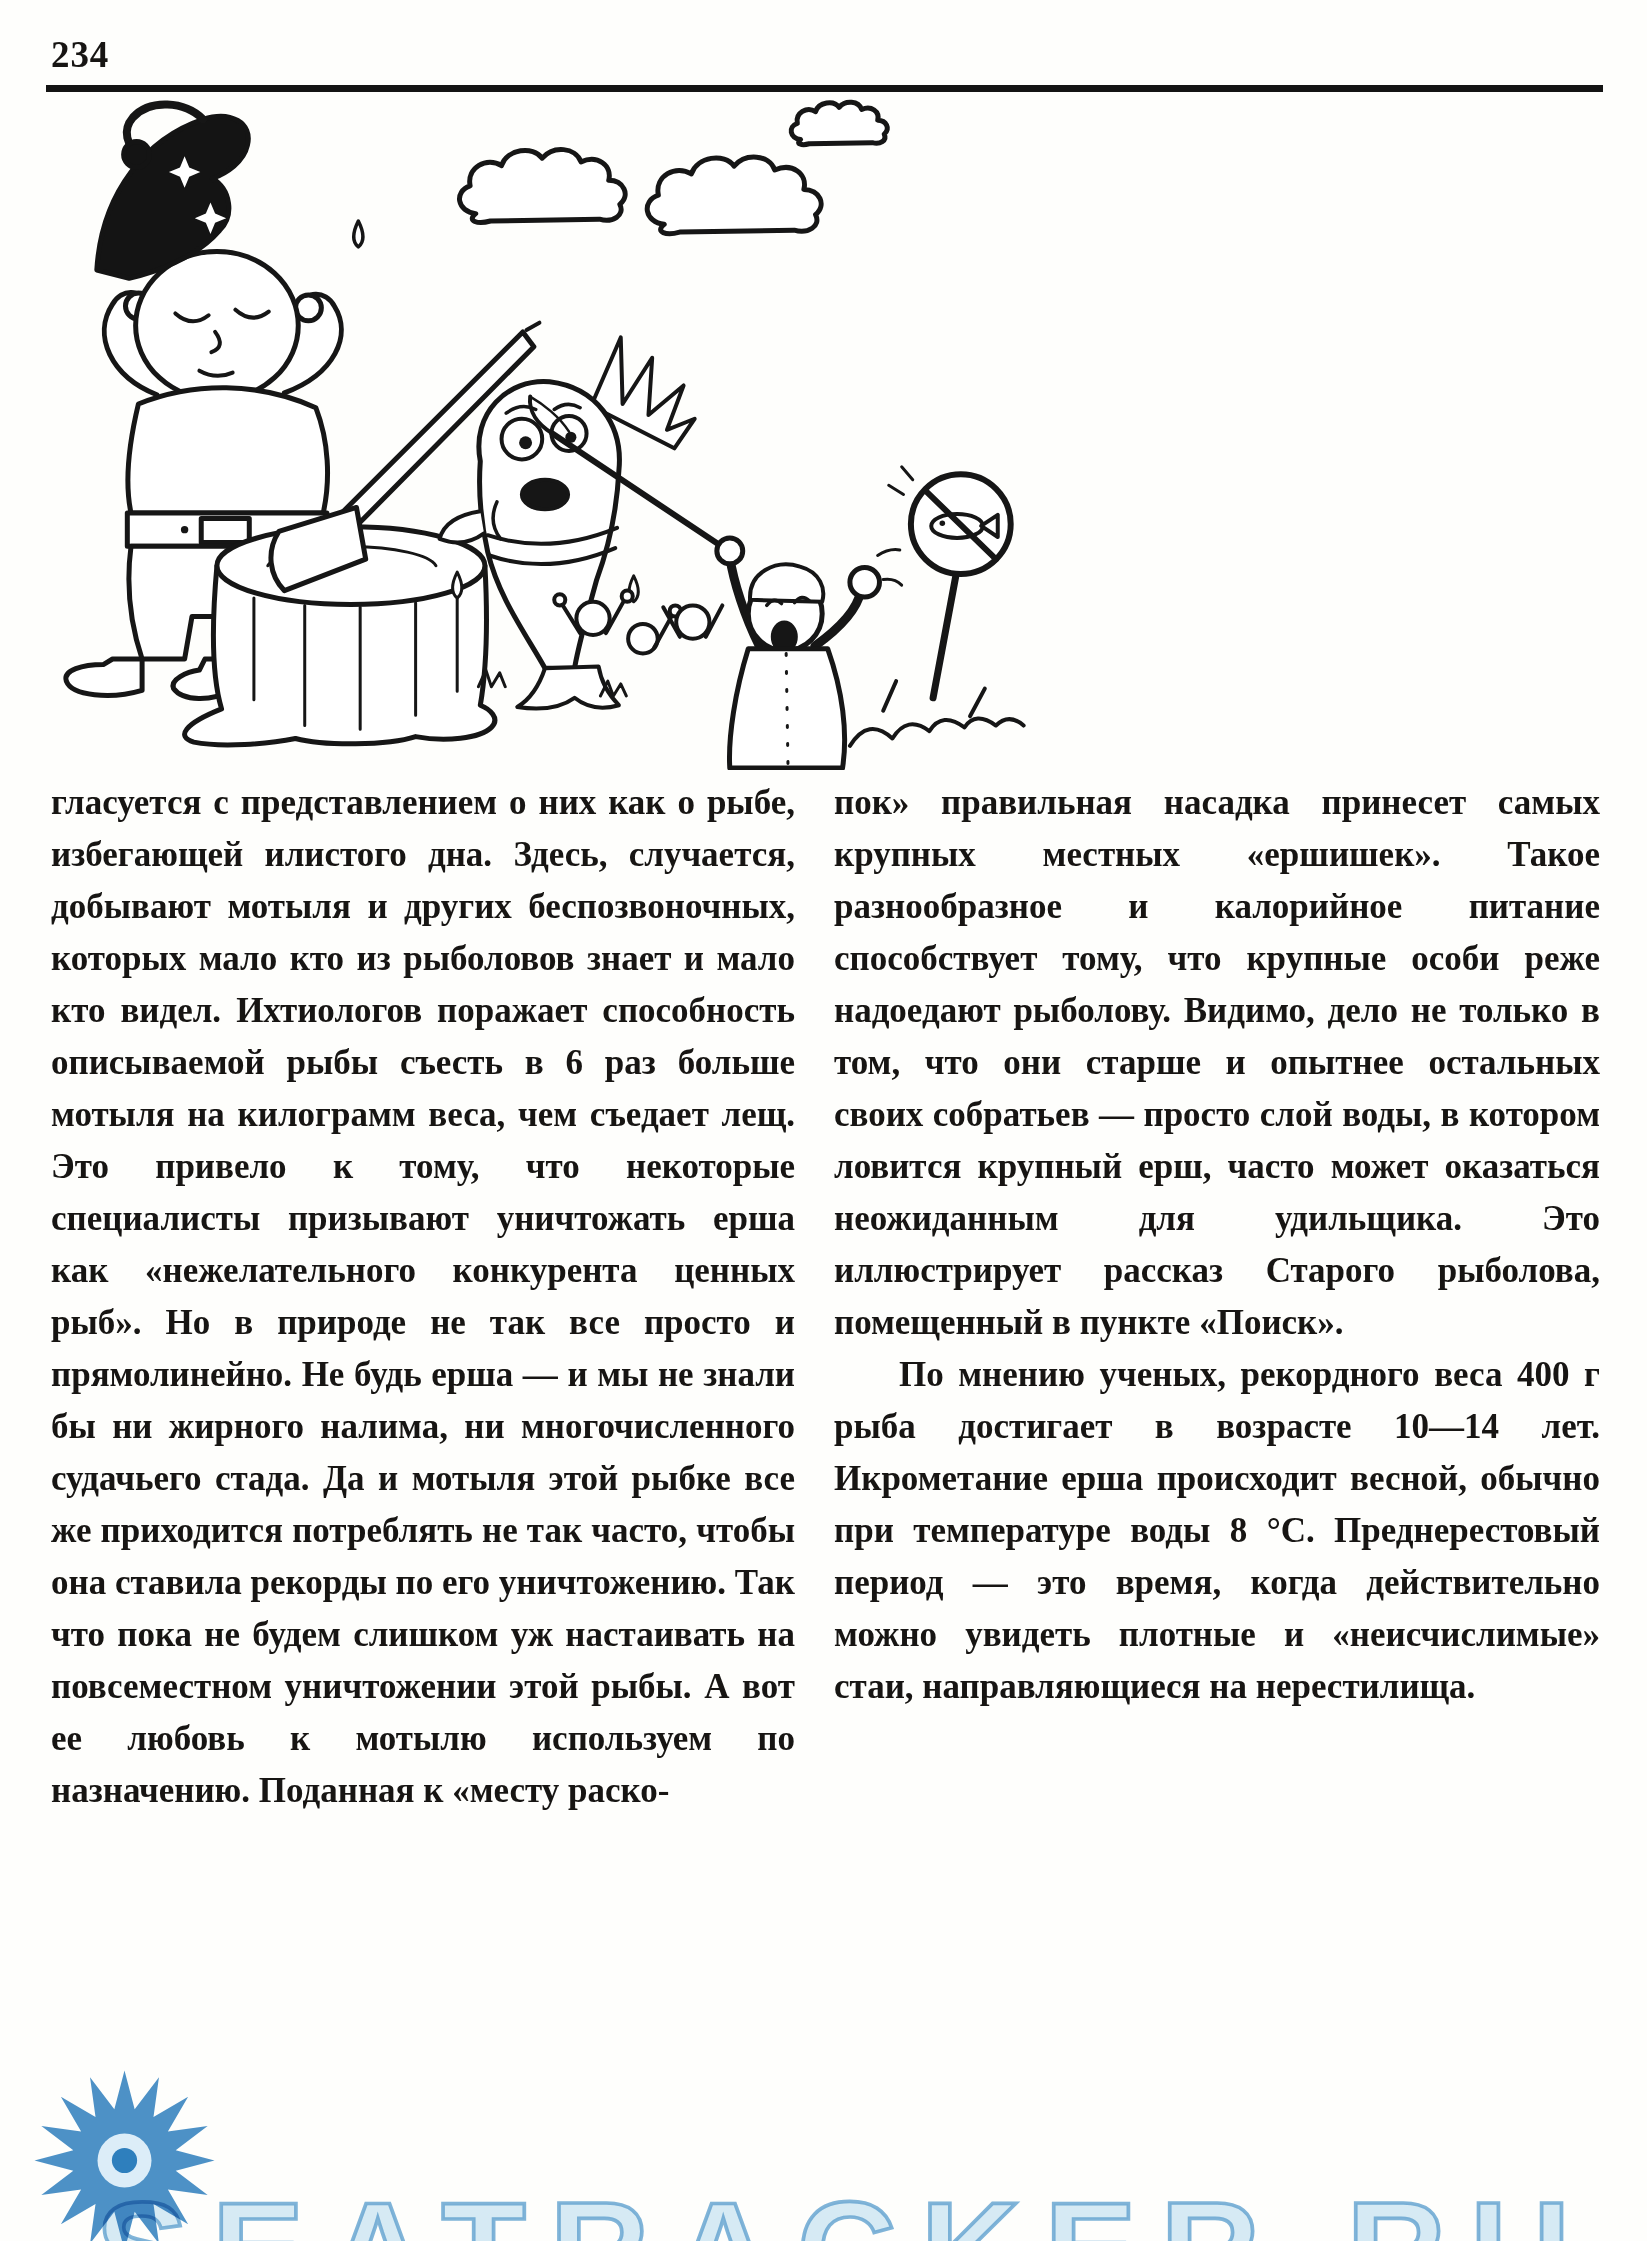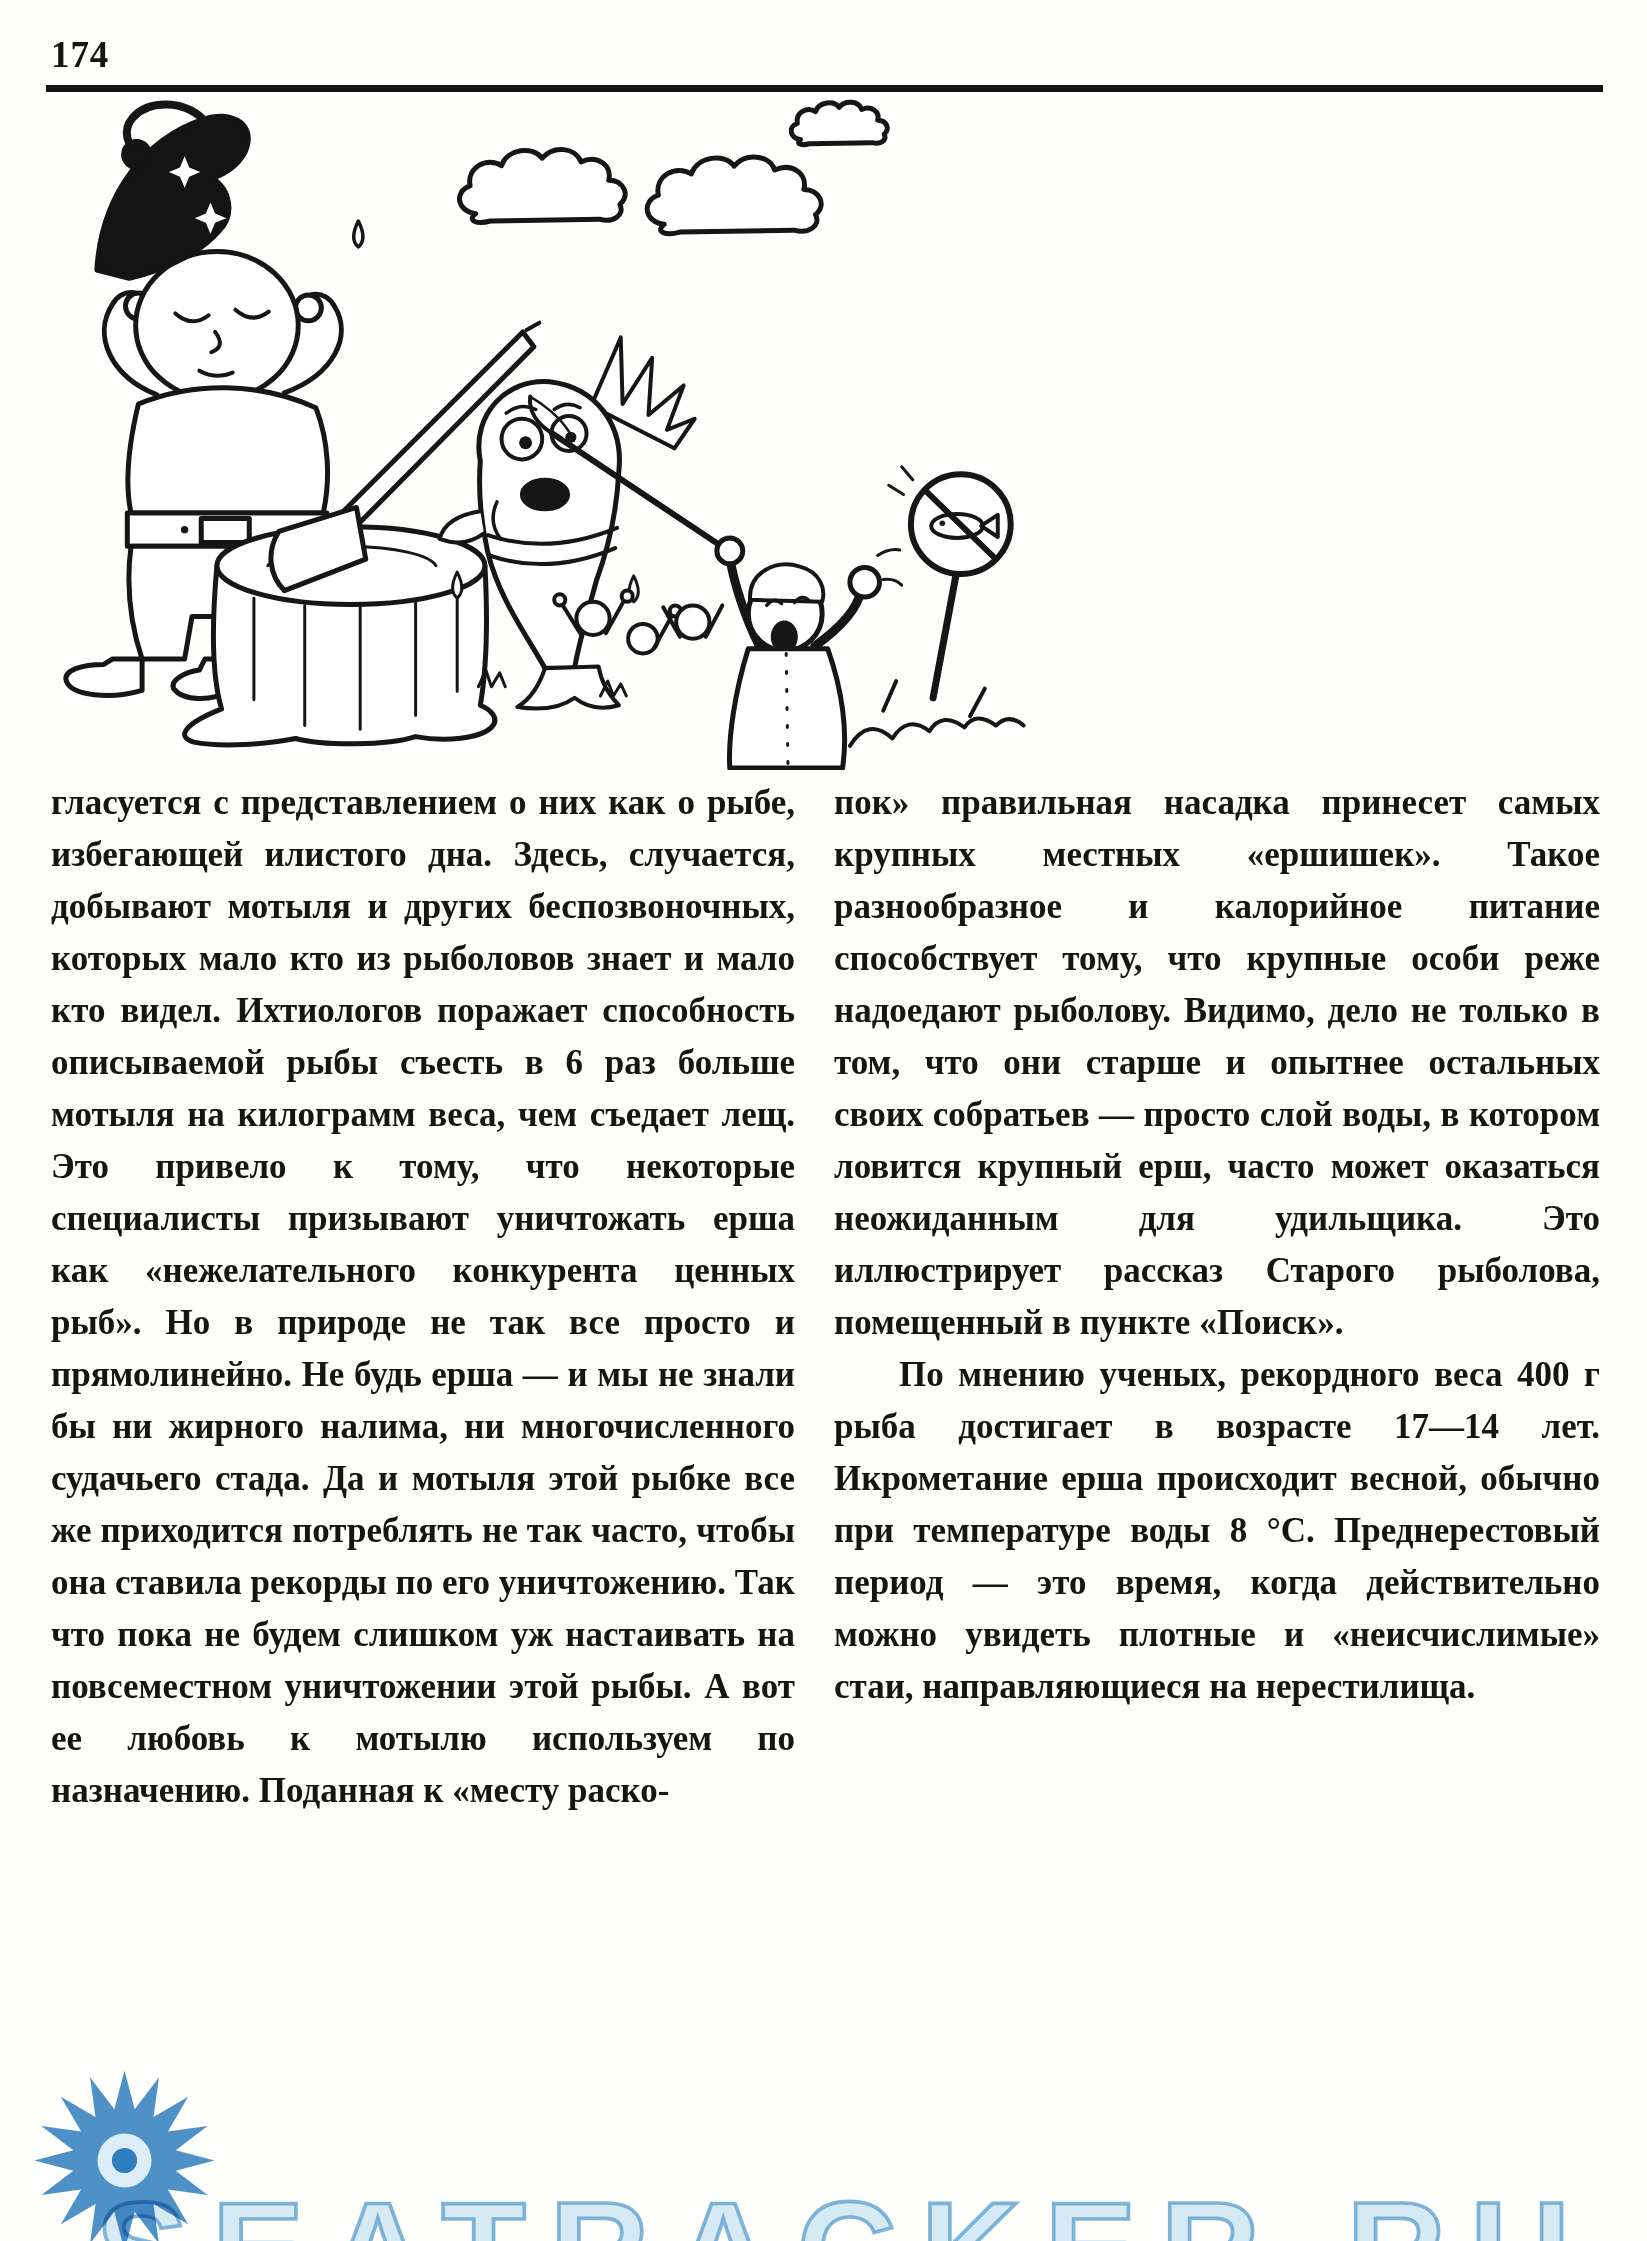--- a/index.html
+++ b/index.html
@@ -63,21 +63,21 @@
     width:189px; height:189px;
     mix-blend-mode:multiply;
   }
 </style>
 </head>
 <body>
 
 <div class="page">
 
   <header class="header">
-    <span class="page-number">174</span>
+    <span class="page-number">234</span>
   </header>
   <div class="rule"></div>
 
   <svg class="illustration" viewBox="0 0 1685 725" fill="none" stroke="#161616" stroke-width="5" stroke-linecap="round" stroke-linejoin="round">
     <defs>
       <path id="cloud" d="M20,72 C0,70 -4,48 14,42 C10,22 32,10 48,20 C54,2 82,-2 92,12 C104,-2 128,0 134,16 C152,8 168,20 164,36 C180,36 188,52 176,62 C182,74 168,82 154,78 L36,80 C22,84 10,80 20,72 Z"></path>
     </defs>
 
     <g>
       <use href="#cloud" transform="translate(445,52)" fill="#fff"></use>
@@ -188,21 +188,21 @@
       <path d="M928,428 l-16,-10 M938,412 l-12,-14" stroke-width="3"></path>
     </g>
   </svg>
 
   <main class="columns">
     <div class="col left">
       <p>гласуется с представлением о них как о рыбе, избегающей илистого дна. Здесь, случается, добывают мотыля и других беспозвоночных, которых мало кто из рыболовов знает и мало кто видел. Ихтиологов поражает способность описываемой рыбы съесть в 6 раз больше мотыля на килограмм веса, чем съедает лещ. Это привело к тому, что некоторые специалисты призывают уничтожать ерша как «нежелательного конкурента ценных рыб». Но в природе не так все просто и прямолинейно. Не будь ерша — и мы не знали бы ни жирного налима, ни многочисленного судачьего стада. Да и мотыля этой рыбке все же приходится потреблять не так часто, чтобы она ставила рекорды по его уничтожению. Так что пока не будем слишком уж настаивать на повсеместном уничтожении этой рыбы. А вот ее любовь к мотылю используем по назначению. Поданная к «месту раско-</p>
     </div>
     <div class="col right">
       <p>пок» правильная насадка принесет самых крупных местных «ершишек». Такое разнообразное и калорийное питание способствует тому, что крупные особи реже надоедают рыболову. Видимо, дело не только в том, что они старше и опытнее остальных своих собратьев — просто слой воды, в котором ловится крупный ерш, часто может оказаться неожиданным для удильщика. Это иллюстрирует рассказ Старого рыболова, помещенный в пункте «Поиск».</p>
-      <p class="indent">По мнению ученых, рекордного веса 400 г рыба достигает в возрасте 17—14 лет. Икрометание ерша происходит весной, обычно при температуре воды 8 °С. Преднерестовый период — это время, когда действительно можно увидеть плотные и «неисчислимые» стаи, направляющиеся на нерестилища.</p>
+      <p class="indent">По мнению ученых, рекордного веса 400 г рыба достигает в возрасте 10—14 лет. Икрометание ерша происходит весной, обычно при температуре воды 8 °С. Преднерестовый период — это время, когда действительно можно увидеть плотные и «неисчислимые» стаи, направляющиеся на нерестилища.</p>
     </div>
   </main>
 
   <svg class="logo" viewBox="0 0 210 210">
     <polygon fill="#2e7fc0" fill-opacity="0.85" points="205,105 161.9,116.3 197.4,143.3 153.2,137.2 175.7,175.7 137.2,153.2 143.3,197.4 116.3,161.9 105,205 93.7,161.9 66.7,197.4 72.8,153.2 34.3,175.7 56.8,137.2 12.6,143.3 48.1,116.3 5,105 48.1,93.7 12.6,66.7 56.8,72.8 34.3,34.3 72.8,56.8 66.7,12.6 93.7,48.1 105,5 116.3,48.1 143.3,12.6 137.2,56.8 175.7,34.3 153.2,72.8 197.4,66.7 161.9,93.7"></polygon>
     <circle cx="105" cy="105" r="30" fill="#ddeefb"></circle>
     <circle cx="105" cy="105" r="14" fill="#2e7fc0"></circle>
   </svg>
   <div class="watermark">SEATRACKER.RU</div>
 

